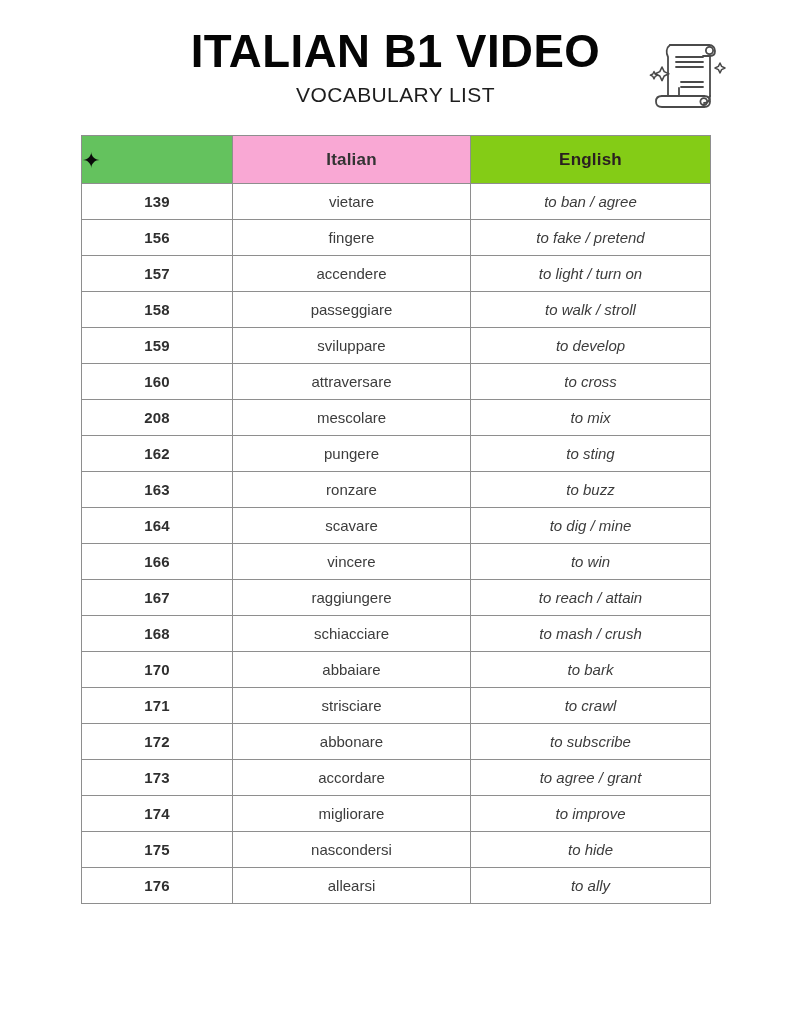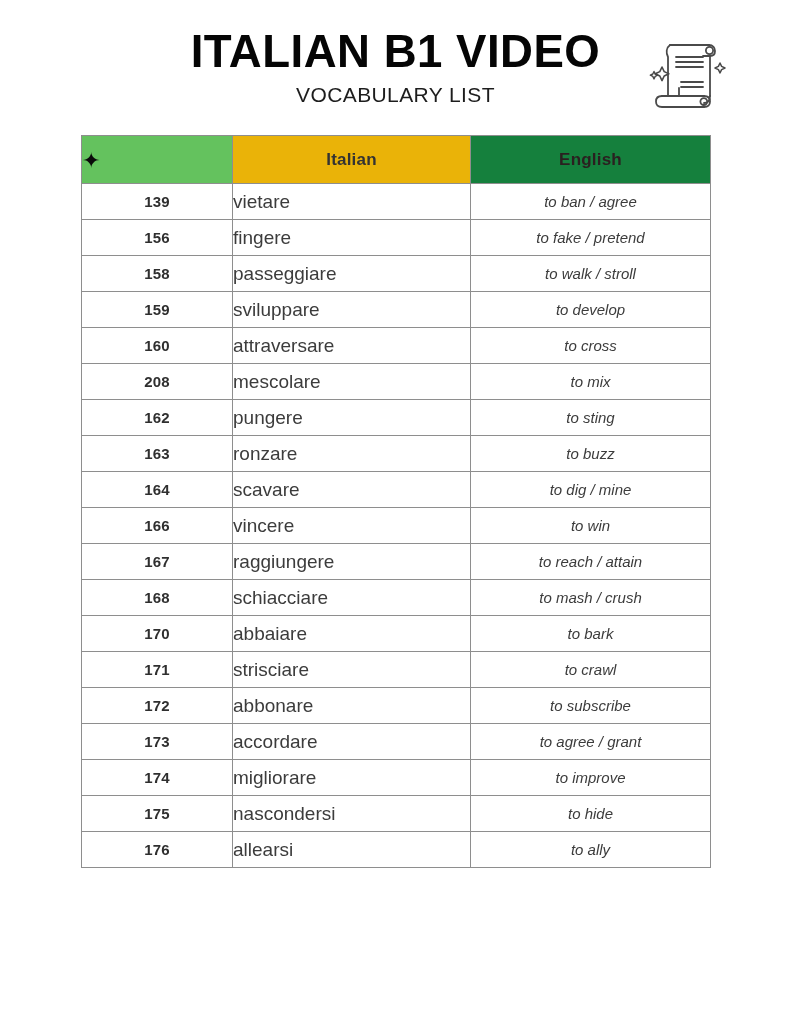--- a/index.html
+++ b/index.html
@@ -105,48 +105,48 @@
   }
   th.h-num .star {
     font-size: 22px;
     line-height: 1;
     color: #0a0a0a;
     display: inline-block;
     vertical-align: middle;
     margin-top: 2px;
   }
   th.h-ita {
-    background: #eab308;
+    background: #f9a8d4;
     text-align: center;
     font-size: 17px;
     font-weight: bold;
     color: #333333;
     letter-spacing: 0.2px;
   }
   th.h-eng {
-    background: #15803d;
+    background: #84cc16;
     text-align: center;
     font-size: 17px;
     font-weight: bold;
     color: #2a2020;
     letter-spacing: 0.2px;
   }
 
   
   tbody tr td { height: 36px; }
   td.c-num-cell {
     text-align: center;
     font-size: 15px;
     font-weight: bold;
     color: #2f2f2f;
     letter-spacing: 0.2px;
   }
   td.c-ita-cell {
-    text-align: left;
-    font-size: 19px;
+    text-align: center;
+    font-size: 15px;
     font-weight: normal;
     color: #3c3c3c;
     margin-left: 16px;
   }
   td.c-eng-cell {
     text-align: center;
     font-size: 15px;
     font-style: italic;
     color: #3c3c3c;
   }
@@ -215,20 +215,25 @@
             <td class="c-num-cell">139</td>
             <td class="c-ita-cell">vietare</td>
             <td class="c-eng-cell">to ban / agree</td>
           </tr>
           <tr>
             <td class="c-num-cell">156</td>
             <td class="c-ita-cell">fingere</td>
             <td class="c-eng-cell">to fake / pretend</td>
           </tr>
           <tr>
+            <td class="c-num-cell">157</td>
+            <td class="c-ita-cell">accendere</td>
+            <td class="c-eng-cell">to light / turn on</td>
+          </tr>
+          <tr>
             <td class="c-num-cell">158</td>
             <td class="c-ita-cell">passeggiare</td>
             <td class="c-eng-cell">to walk / stroll</td>
           </tr>
           <tr>
             <td class="c-num-cell">159</td>
             <td class="c-ita-cell">sviluppare</td>
             <td class="c-eng-cell">to develop</td>
           </tr>
           <tr>

